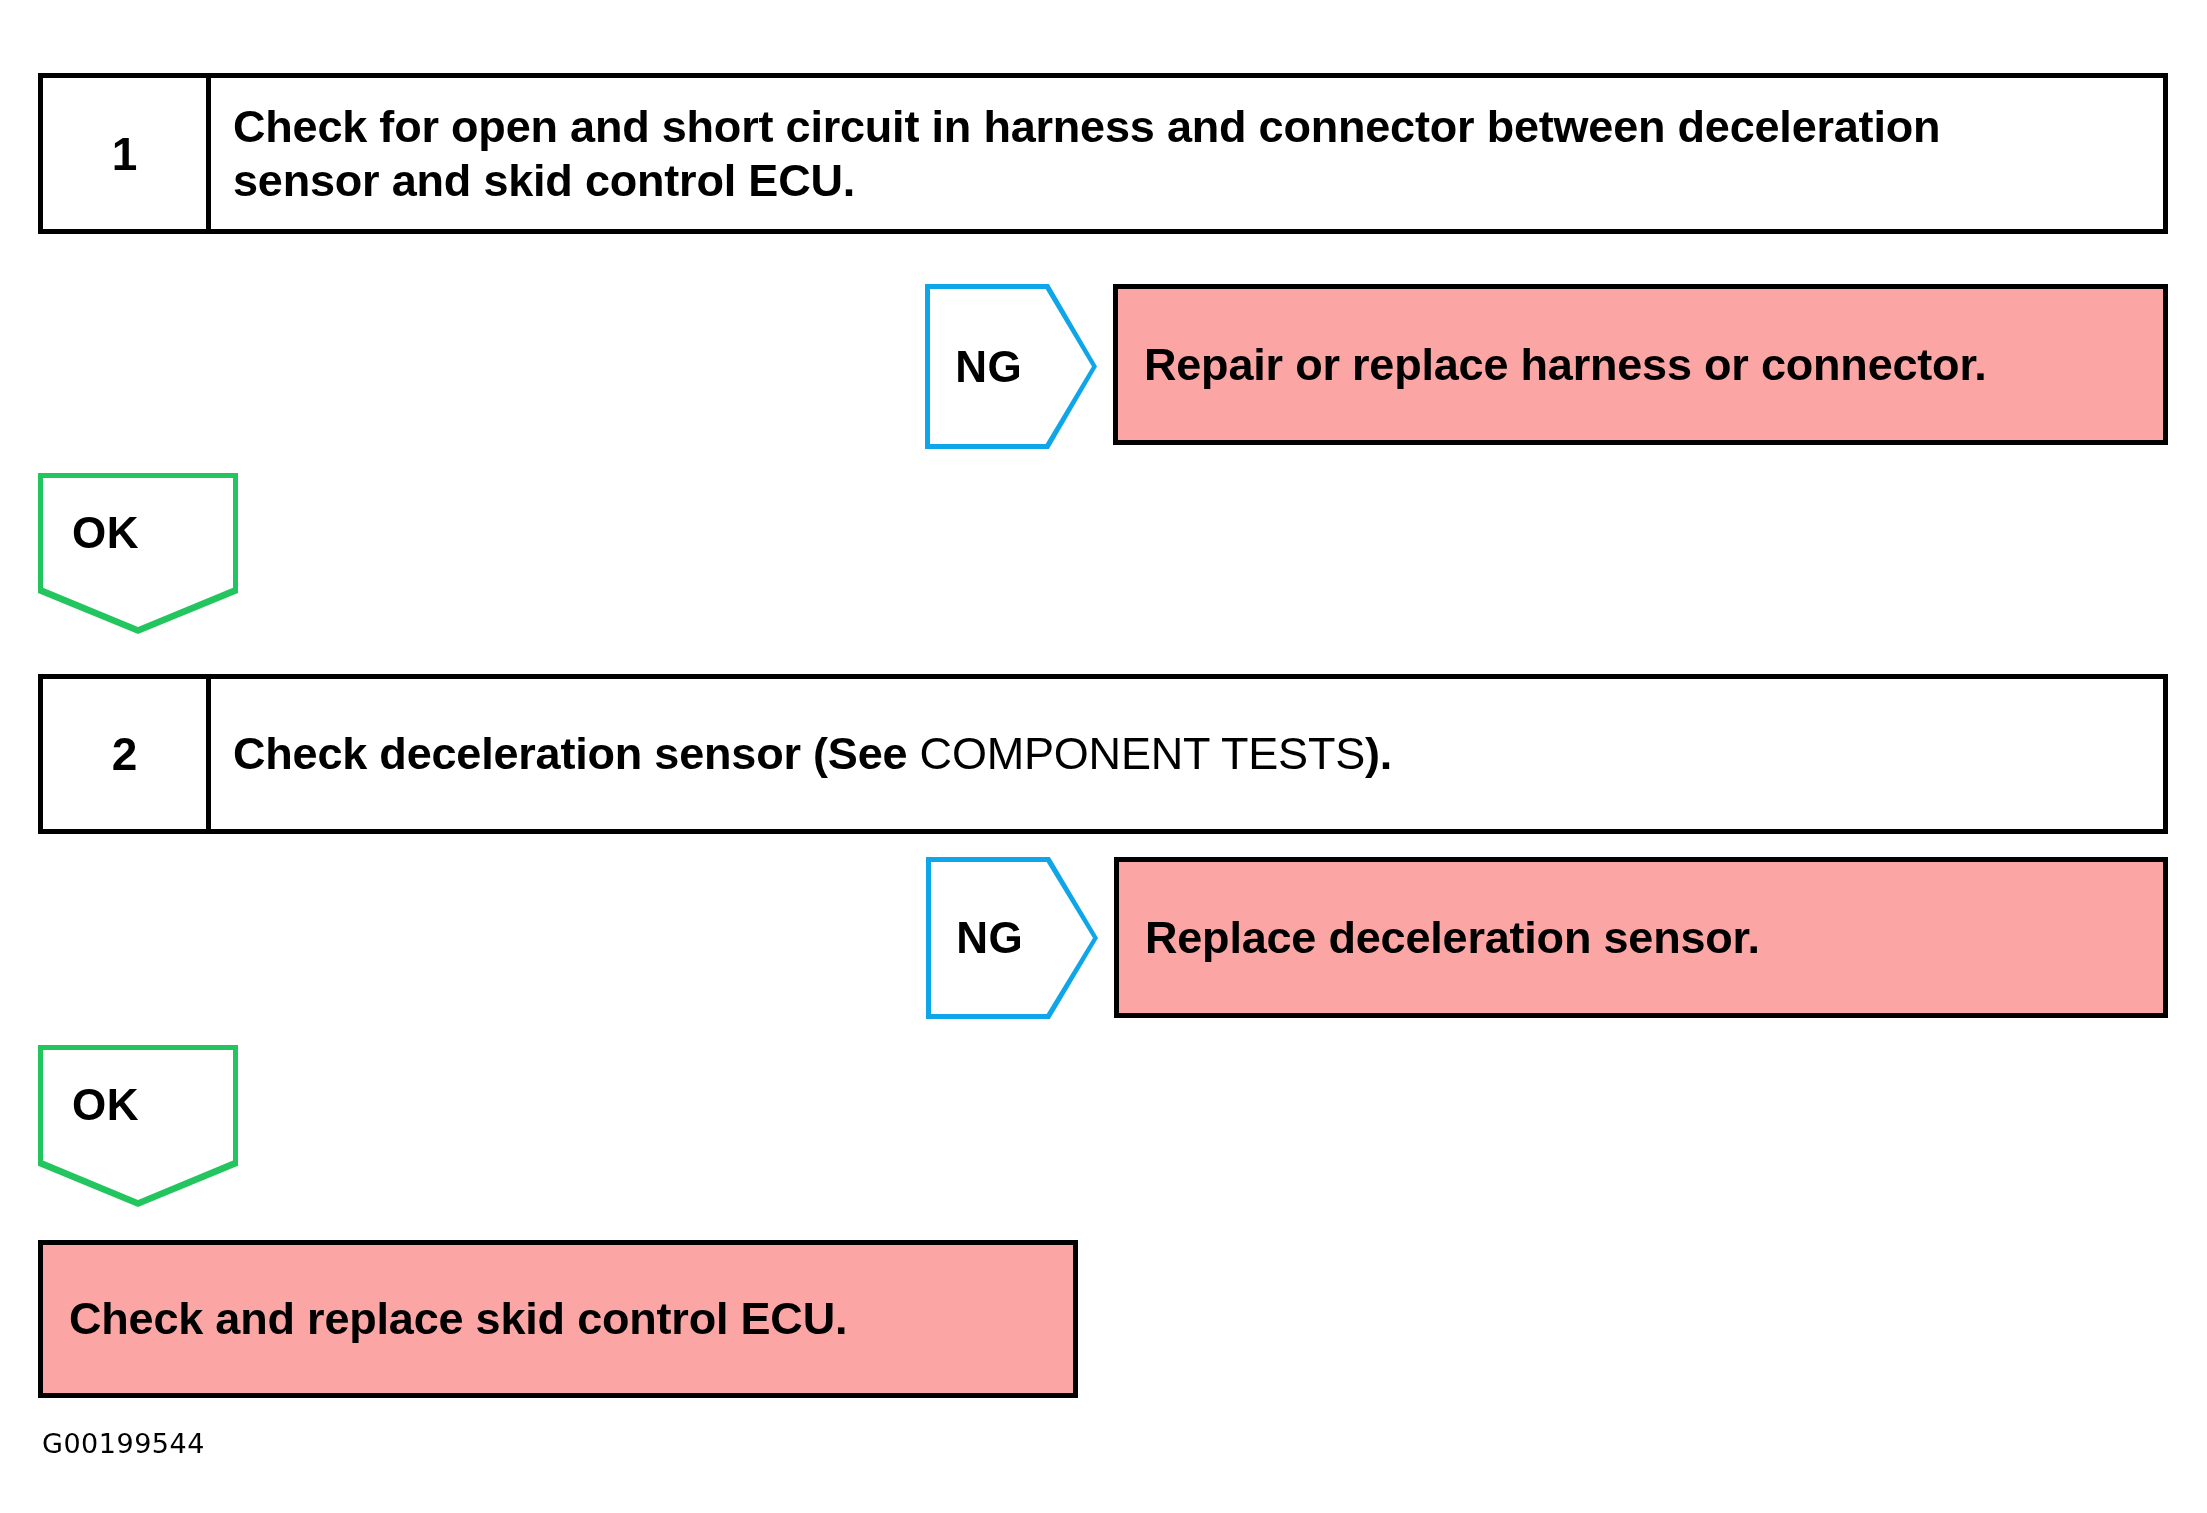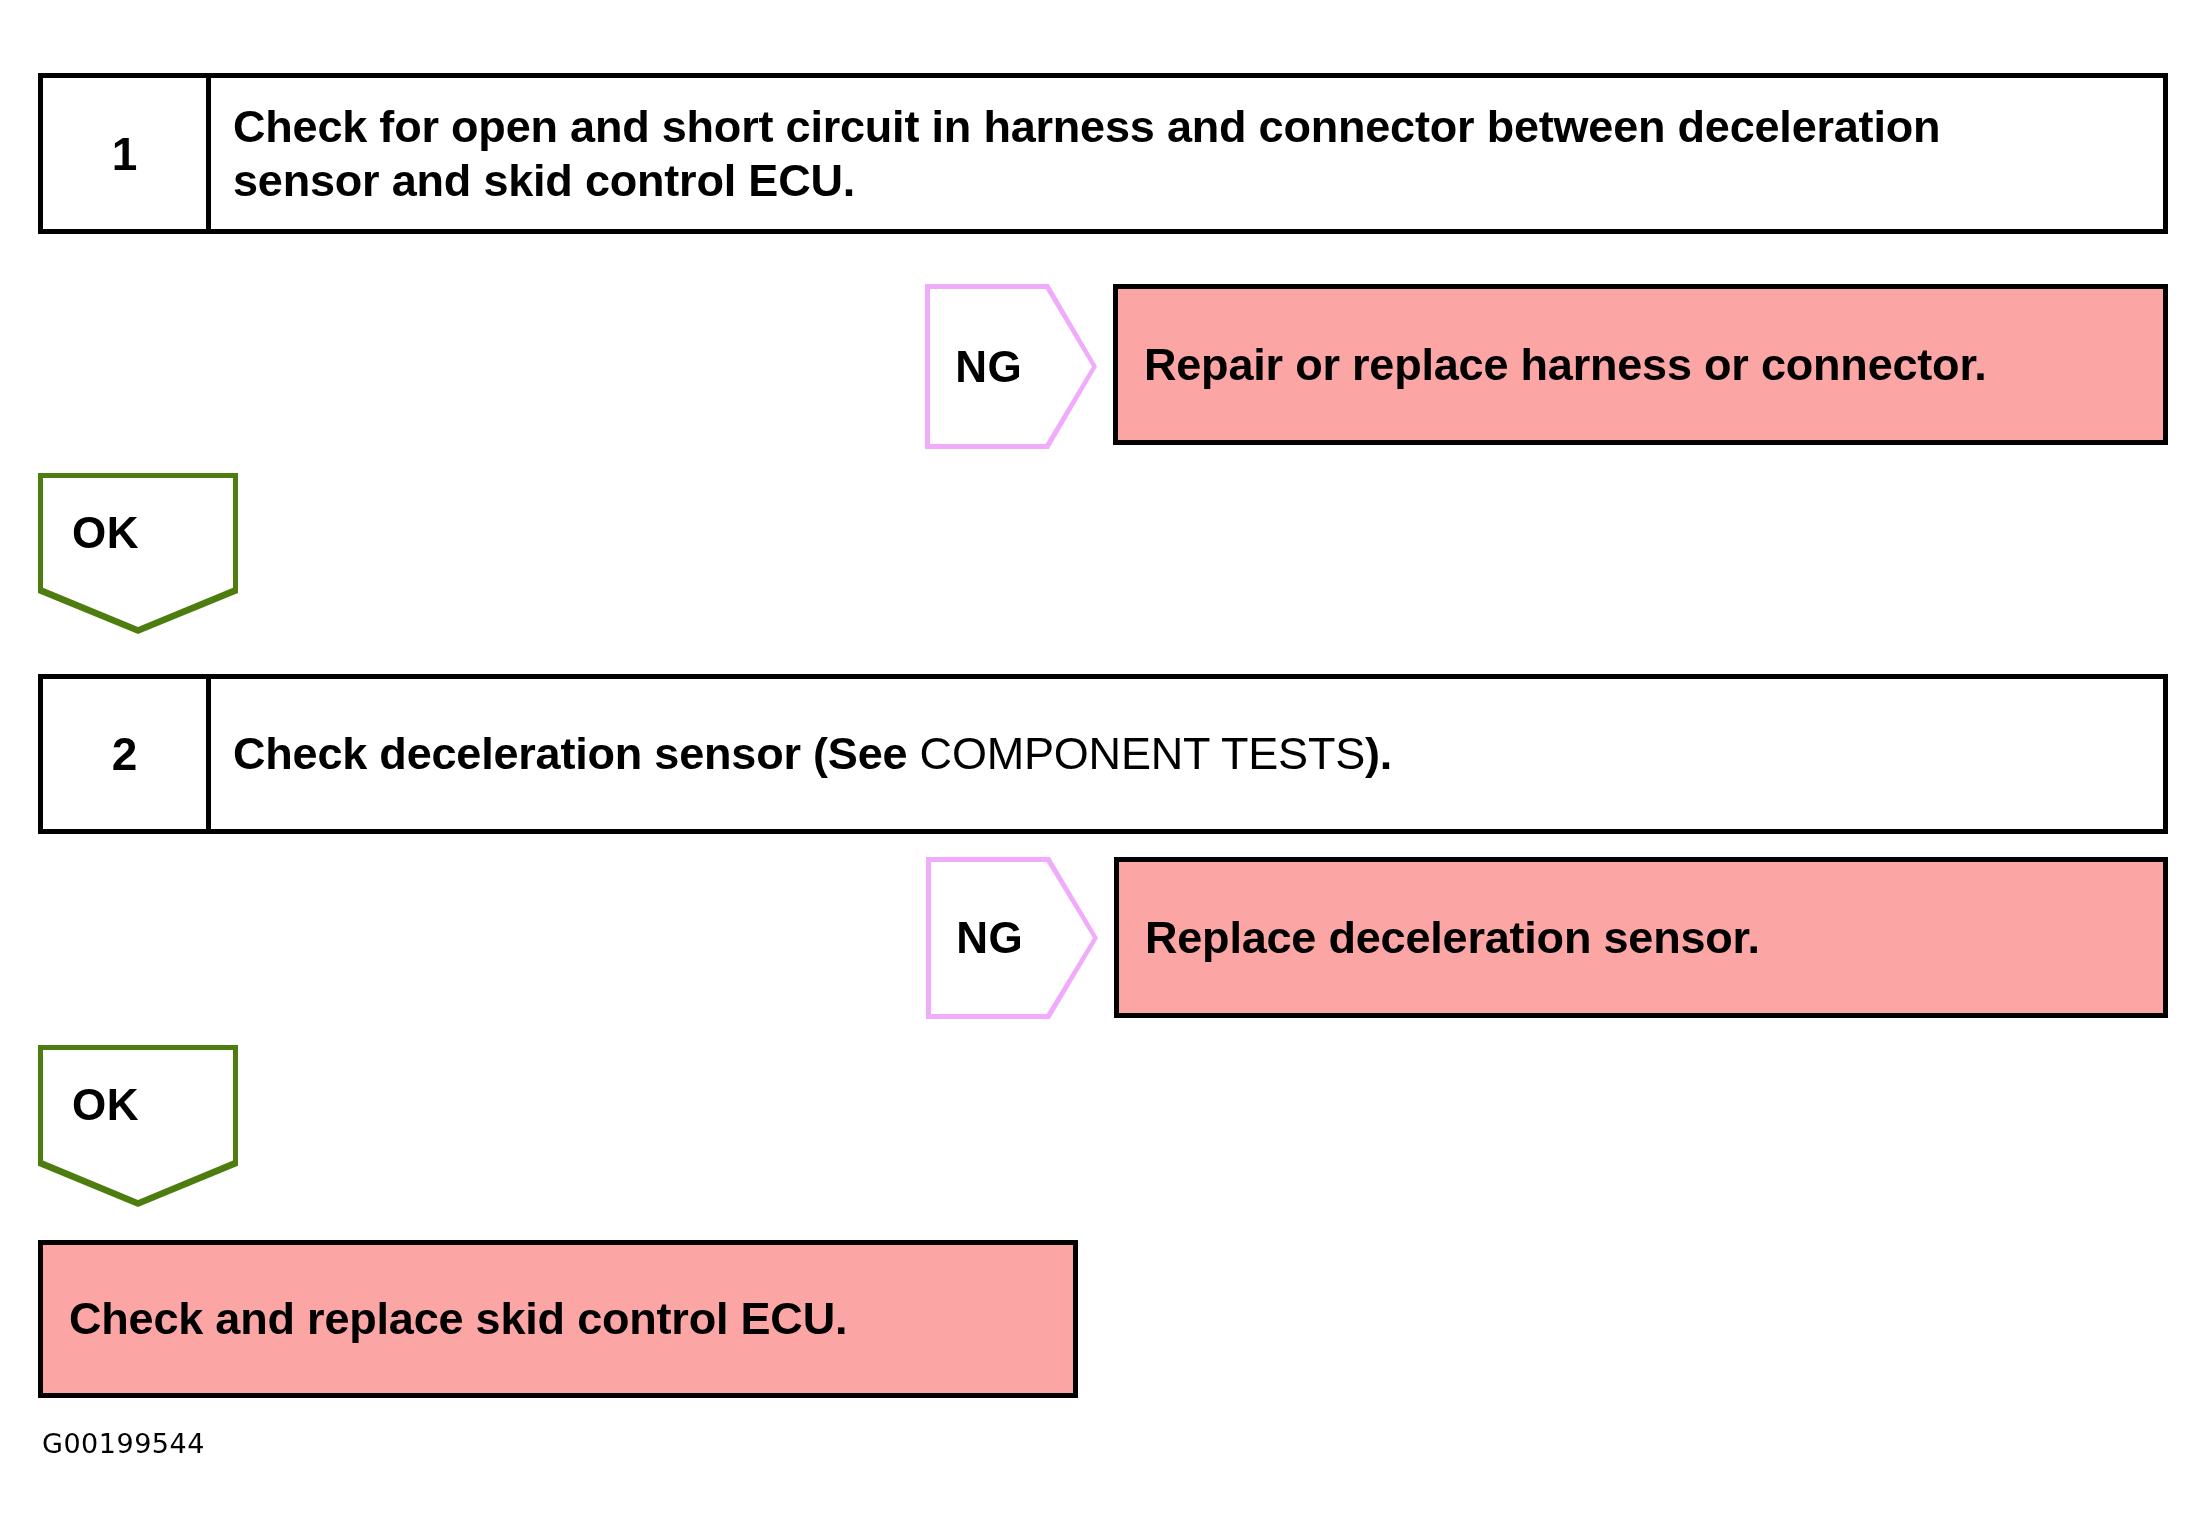--- a/index.html
+++ b/index.html
@@ -63,21 +63,21 @@
     display: flex;
     align-items: center;
     padding: 0 26px;
     font-weight: bold;
     font-size: 45px;
     letter-spacing: -0.2px;
   }
 
   
   .ng-tag {
-    background: #f0abfc;
+    background: #0ea5e9;
     -webkit-clip-path: polygon(0 0, 72% 0, 100% 50%, 72% 100%, 0 100%);
     clip-path: polygon(0 0, 72% 0, 100% 50%, 72% 100%, 0 100%);
     display: block;
   }
   .ng-tag > .inner {
     position: absolute;
     left: 5px; top: 5px; right: 5px; bottom: 5px;
     background: #fff;
     -webkit-clip-path: polygon(0 0, 71.4% 0, 100% 50%, 71.4% 100%, 0 100%);
     clip-path: polygon(0 0, 71.4% 0, 100% 50%, 71.4% 100%, 0 100%);
@@ -90,21 +90,21 @@
     display: flex;
     align-items: center;
     justify-content: center;
     font-weight: bold;
     font-size: 44px;
     letter-spacing: 0.5px;
   }
 
   
   .ok-tag {
-    background: #4d7c0f;
+    background: #22c55e;
     -webkit-clip-path: polygon(0 0, 100% 0, 100% 74.5%, 50% 100%, 0 74.5%);
     clip-path: polygon(0 0, 100% 0, 100% 74.5%, 50% 100%, 0 74.5%);
   }
   .ok-tag > .inner {
     position: absolute;
     left: 5px; top: 5px; right: 5px; bottom: 7px;
     background: #fff;
     -webkit-clip-path: polygon(0 0, 100% 0, 100% 73.6%, 50% 100%, 0 73.6%);
     clip-path: polygon(0 0, 100% 0, 100% 73.6%, 50% 100%, 0 73.6%);
   }

